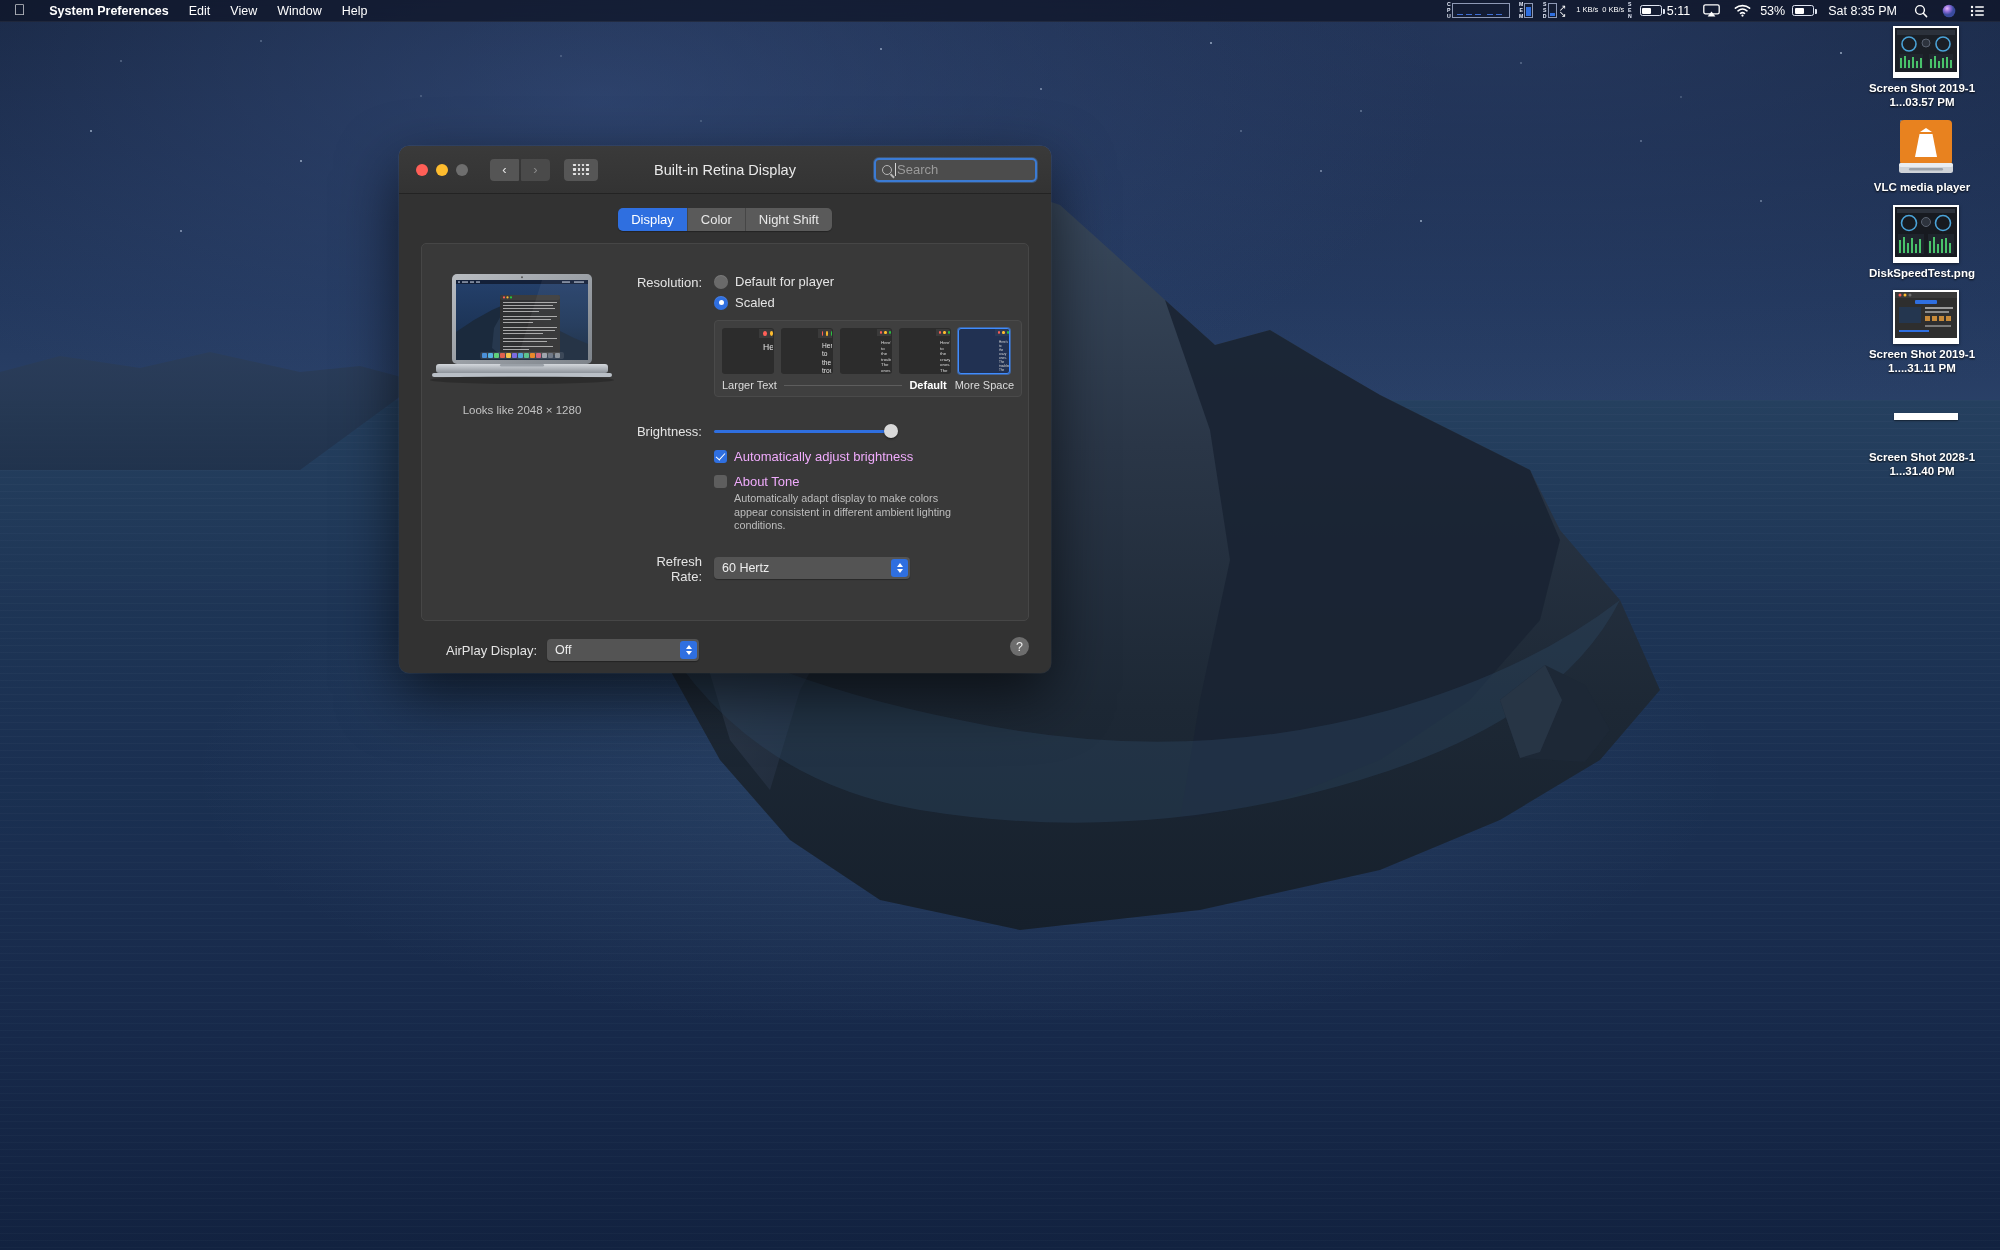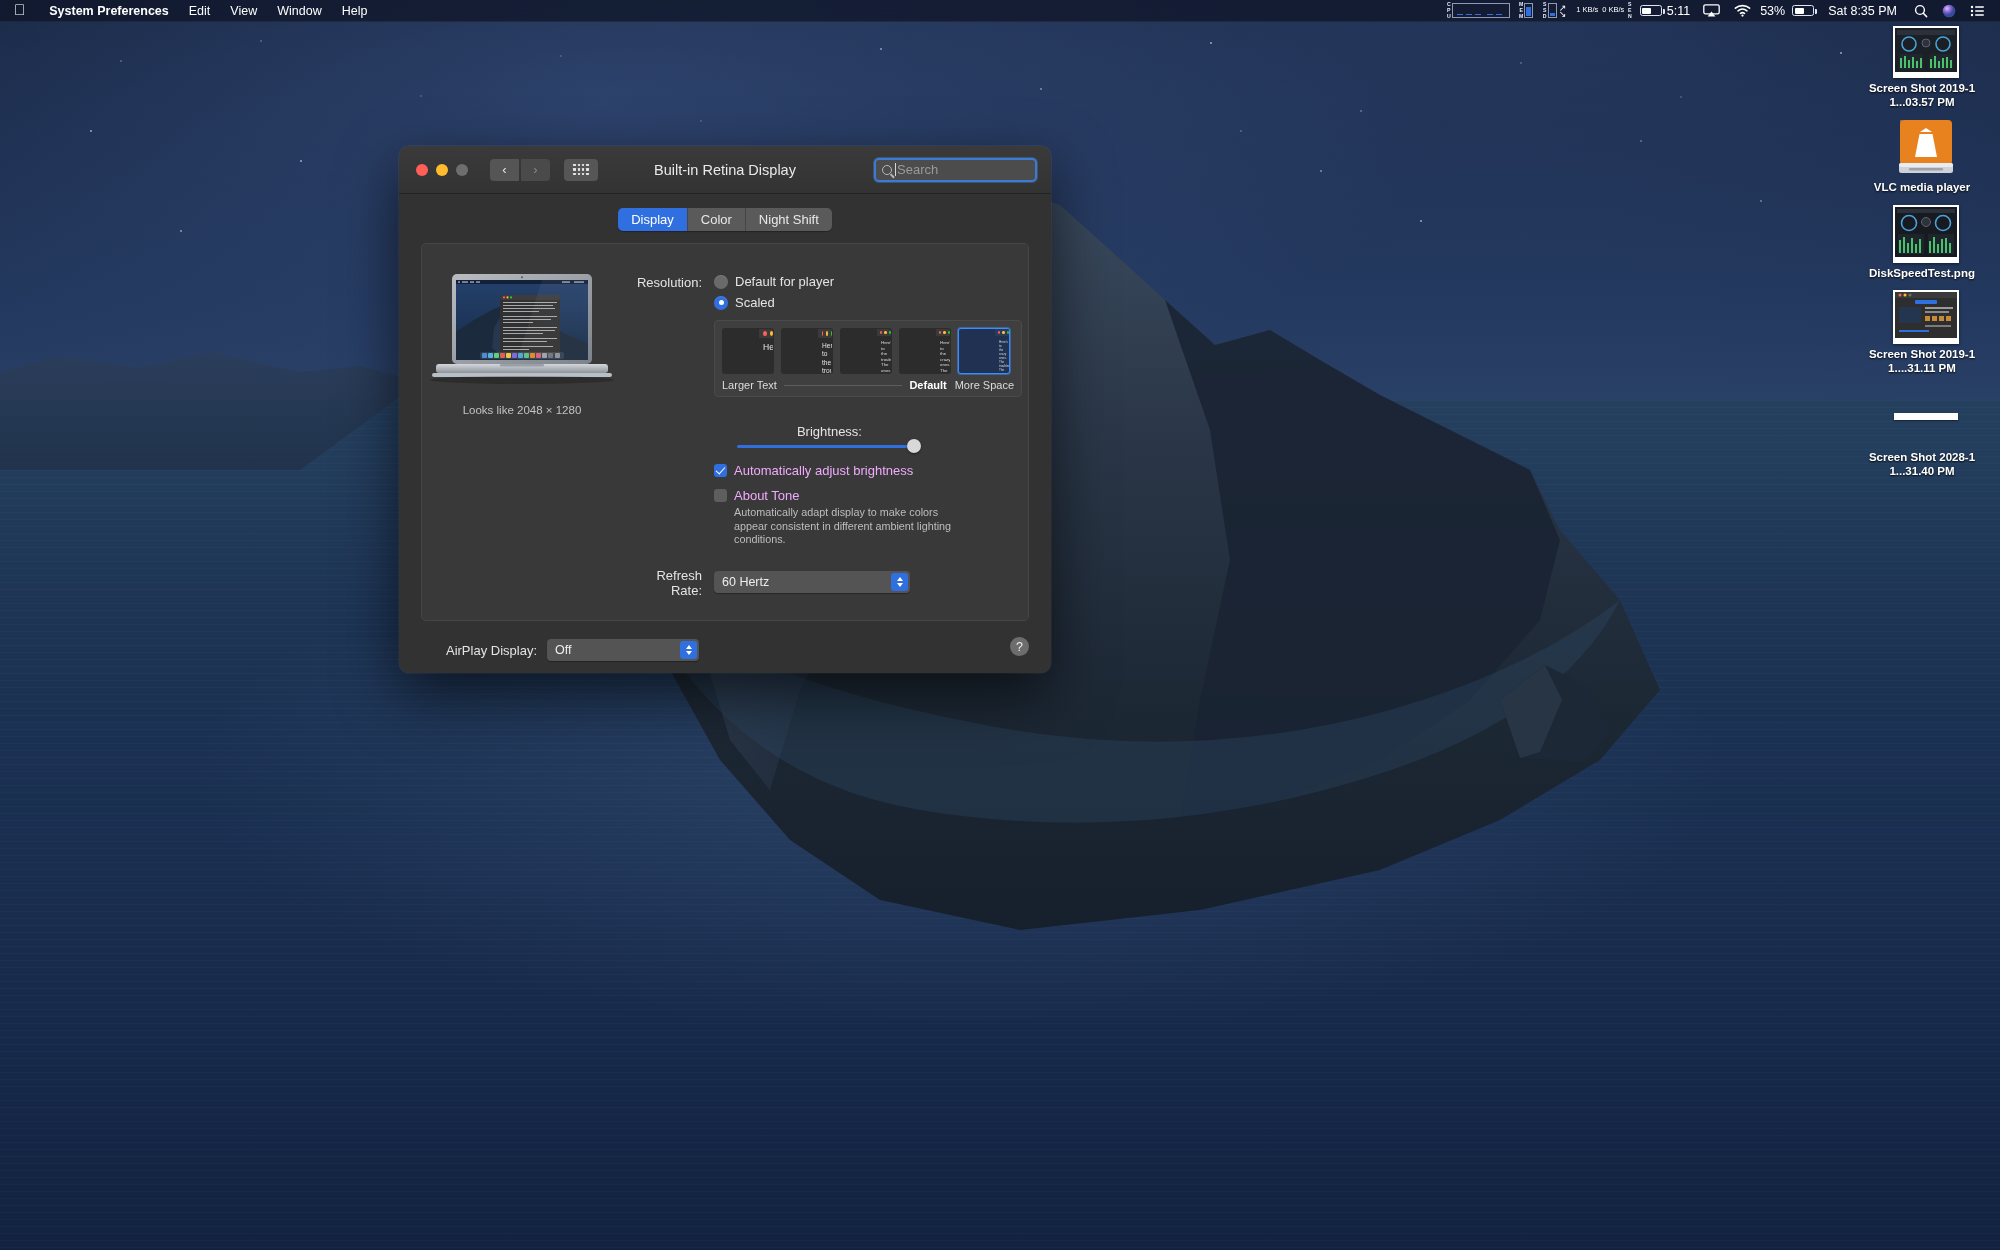--- a/index.html
+++ b/index.html
@@ -187,21 +187,21 @@
   .ttext.mid { font-size:6.6px; line-height:8.4px; }
   .ttext.sml { font-size:4.4px; line-height:5.5px; color:#dcdcdc; }
   .ttext.tiny { font-size:3.1px; line-height:4px; color:#d6d6d6; }
   .tmini.blue .tbar { background:#2b3a57; }
   .tmini.blue { background:#213152; }
   #scalelabels { display:flex; align-items:center; margin-top:5px; font-size:11px; color:#dcdcdc; }
   #scalelabels .ln { flex:1; height:1px; background:#5d5d5d; margin:0 7px; }
   #scalelabels .def { font-weight:bold; color:#fff; margin-right:8px; }
 
   
-  .brow { display:flex; align-items:center; margin-top:26px;flex-direction:column; }
+  .brow { display:flex; align-items:center; margin-top:26px; }
   .slider { position:relative; width:182px; height:14px; margin-left:12px; }
   .strack { position:absolute; top:6px; left:0; right:0; height:3px; background:#2f6fe0; border-radius:2px; }
   .sknob { position:absolute; right:-2px; top:0; width:14px; height:14px; border-radius:50%;
            background:#d8d8d8; box-shadow:0 1px 2px rgba(0,0,0,.5); }
   .cbline { display:flex; align-items:flex-start; margin-top:10px; margin-left:92px; }
   .cbox { width:13px; height:13px; border-radius:3px; background:#5e5e5e; flex:0 0 auto; margin-right:7px; margin-top:1px; }
   .cbox.on { background:#2f6fe0; position:relative; }
   .cbox.on:after {
     content:""; position:absolute; left:4px; top:1px; width:4px; height:8px;
     border:solid #fff; border-width:0 1.8px 1.8px 0; transform:rotate(42deg);

